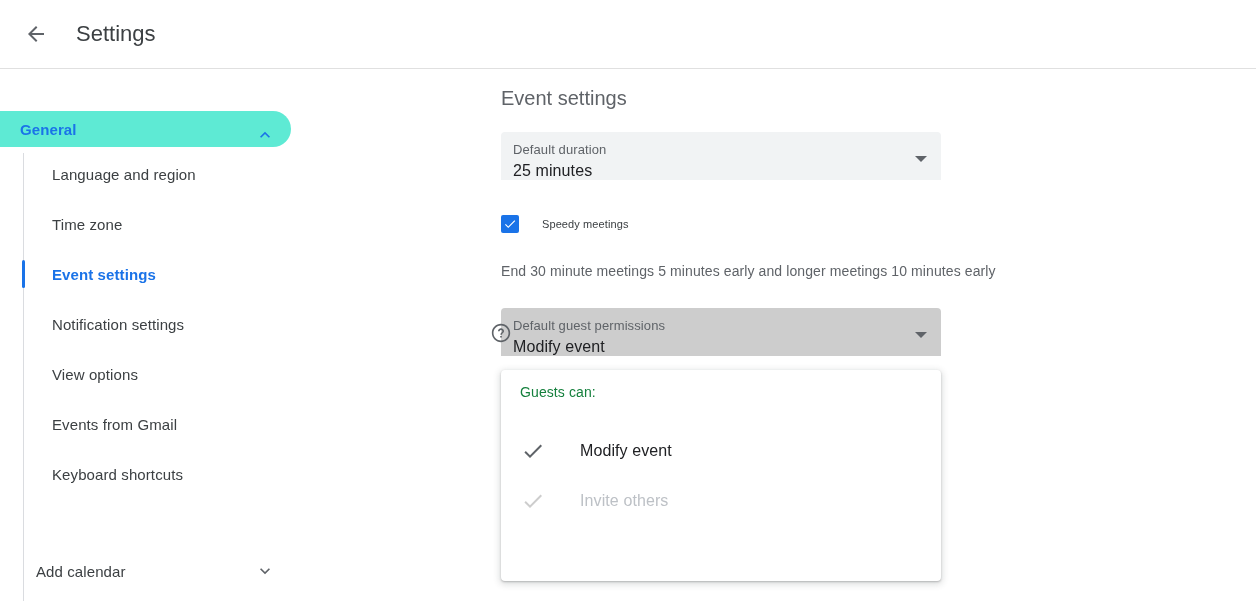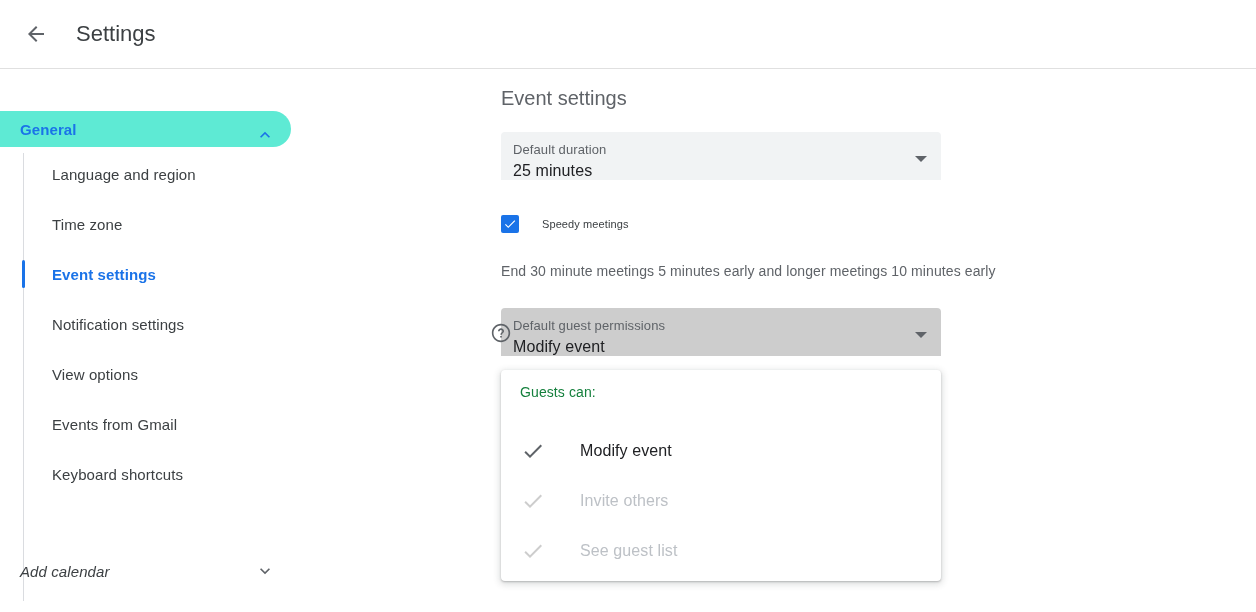--- a/index.html
+++ b/index.html
@@ -132,23 +132,22 @@
     top: 478px; left: 0;
     width: 291px;
     height: 48px;
     display: flex;
     align-items: center;
     cursor: pointer;
   }
   .add-calendar-label {
     font-size: 15px;
     color: #3c4043;
-    margin-left: 20px;
-    letter-spacing: 0.1px;
-    font-style: italic;
+    margin-left: 36px;
+    letter-spacing: 0.1px;
   }
   .add-calendar-chevron {
     position: absolute;
     right: 16px;
     top: 14px;
     width: 20px; height: 20px;
     display: flex;
     align-items: center;
     justify-content: center;
   }
@@ -426,21 +425,13 @@
 
   <div class="menu-item disabled" style="top:106px;">
     <span class="menu-item-check">
       <svg width="24" height="24" viewBox="0 0 24 24" aria-hidden="true">
         <path d="M9 16.17L4.83 12l-1.42 1.41L9 19 21 7l-1.41-1.41z" fill="#cdcdcd"></path>
       </svg>
     </span>
     <span class="menu-item-label">Invite others</span>
   </div>
 
-  <div class="menu-item disabled" style="top:156px;">
-    <span class="menu-item-check">
-      <svg width="24" height="24" viewBox="0 0 24 24" aria-hidden="true">
-        <path d="M9 16.17L4.83 12l-1.42 1.41L9 19 21 7l-1.41-1.41z" fill="#cdcdcd"></path>
-      </svg>
-    </span>
-    <span class="menu-item-label">See guest list</span>
-  </div>
 </div>
 
 </body></html>

